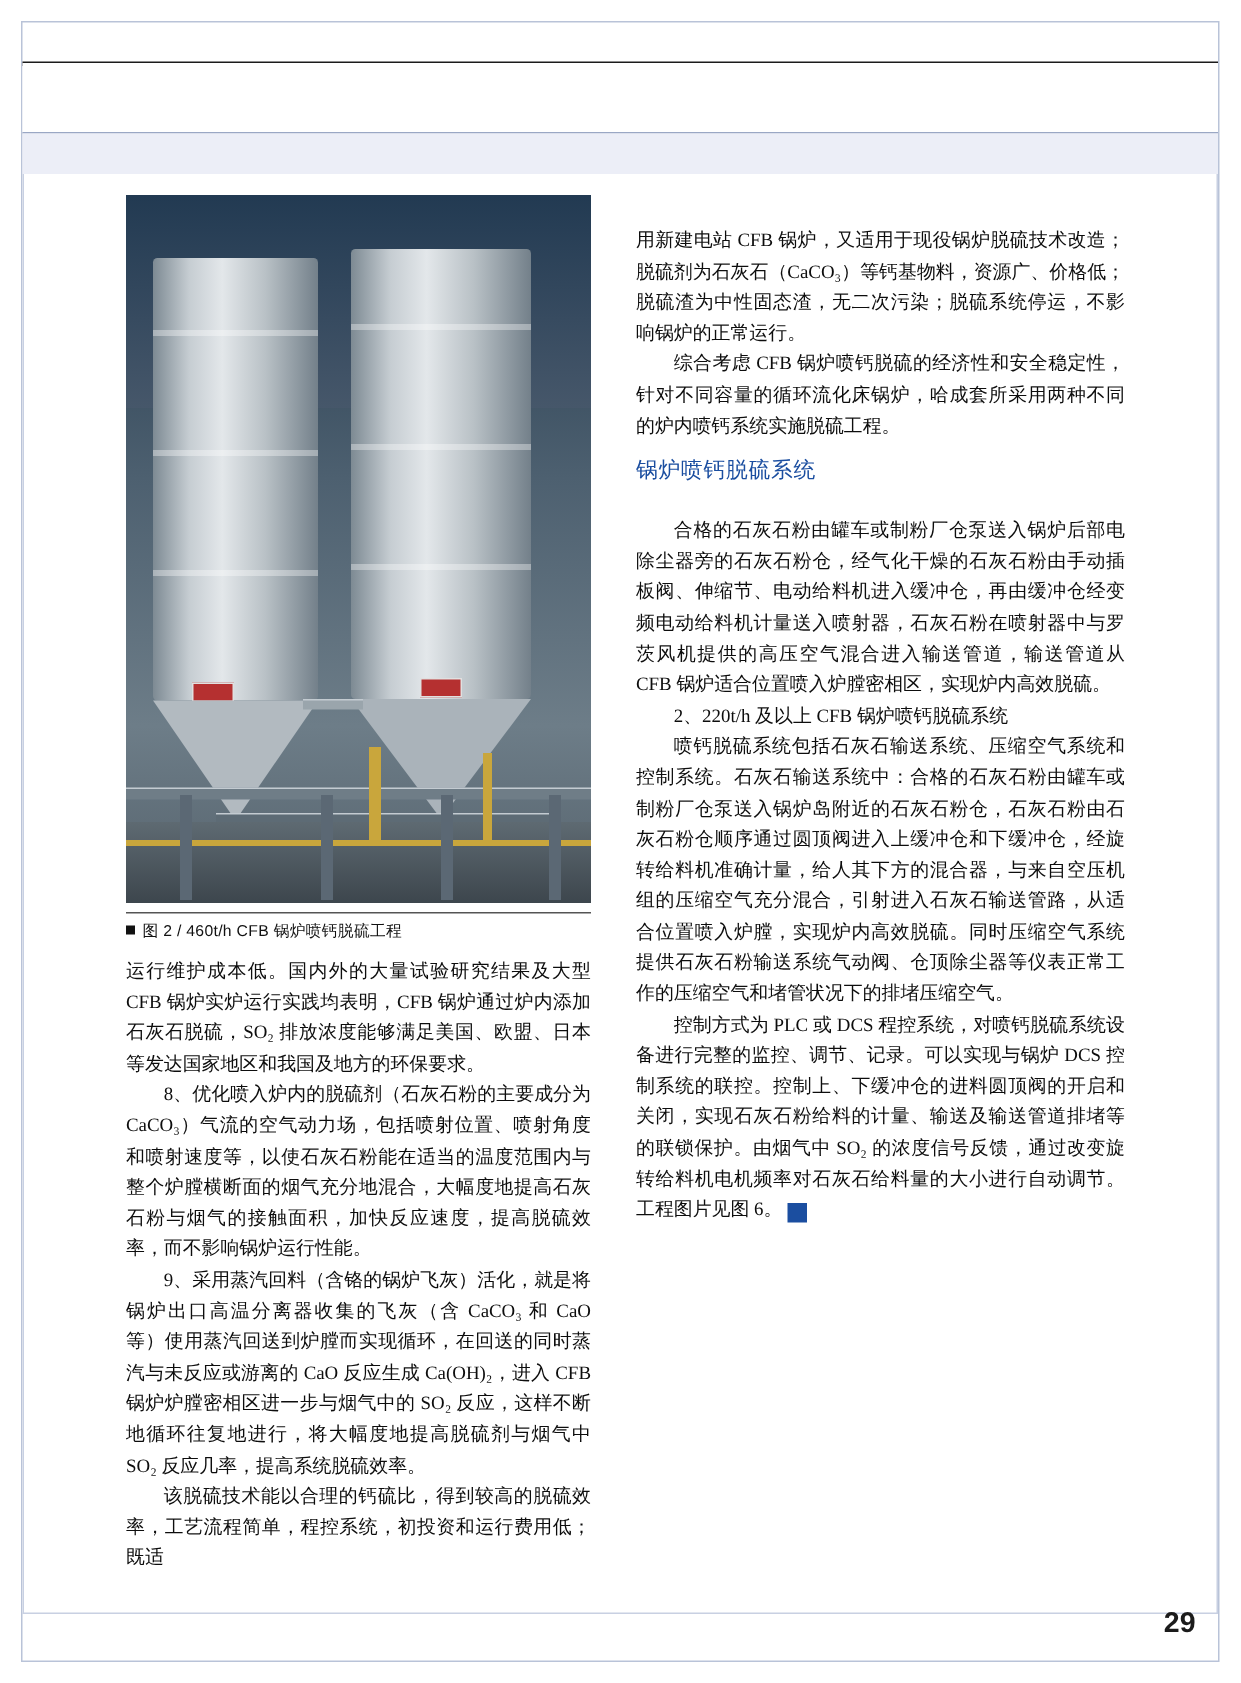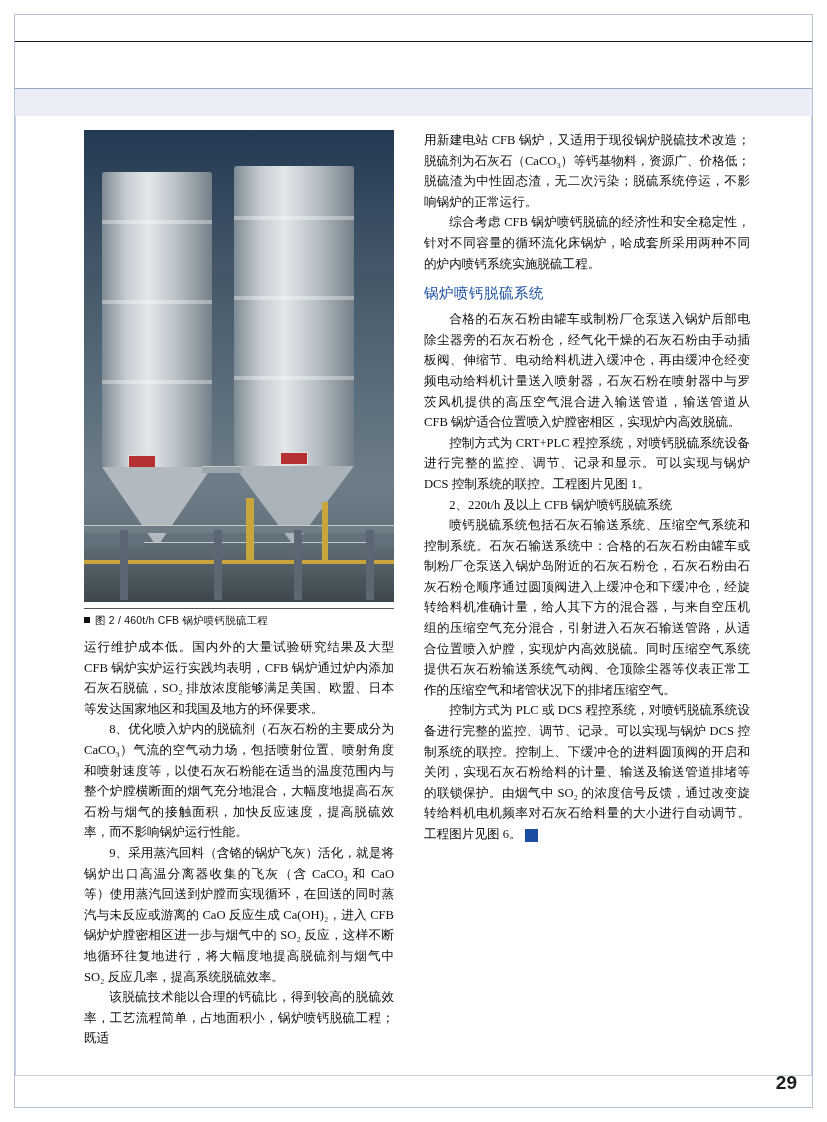--- a/index.html
+++ b/index.html
@@ -197,20 +197,21 @@
   }
 
   
   .body-text {
     font-family: "Liberation Serif", serif;
     font-size: 12.6px;
     line-height: 20.6px;
     color: #0d0d0d;
     text-align: justify;
     text-justify: inter-ideograph;
+    margin-top: 20px;
   }
   .body-text p {
     margin: 0 0 0 0;
   }
   .indent { text-indent: 2em; }
 
   .section-title {
     font-family: "Liberation Sans", sans-serif;
     font-weight: normal;
     font-size: 14.5px;
@@ -299,35 +300,34 @@
 
     <div class="caption-rule"></div>
     <div class="caption">
       <span class="sq"></span><span>图 2 / 460t/h CFB 锅炉喷钙脱硫工程</span>
     </div>
 
     <div class="body-text" style="margin-top:9px;">
       <p>运行维护成本低。国内外的大量试验研究结果及大型 CFB 锅炉实炉运行实践均表明，CFB 锅炉通过炉内添加石灰石脱硫，SO₂ 排放浓度能够满足美国、欧盟、日本等发达国家地区和我国及地方的环保要求。</p>
       <p class="indent">8、优化喷入炉内的脱硫剂（石灰石粉的主要成分为 CaCO₃）气流的空气动力场，包括喷射位置、喷射角度和喷射速度等，以使石灰石粉能在适当的温度范围内与整个炉膛横断面的烟气充分地混合，大幅度地提高石灰石粉与烟气的接触面积，加快反应速度，提高脱硫效率，而不影响锅炉运行性能。</p>
       <p class="indent">9、采用蒸汽回料（含铬的锅炉飞灰）活化，就是将锅炉出口高温分离器收集的飞灰（含 CaCO₃ 和 CaO 等）使用蒸汽回送到炉膛而实现循环，在回送的同时蒸汽与未反应或游离的 CaO 反应生成 Ca(OH)₂，进入 CFB 锅炉炉膛密相区进一步与烟气中的 SO₂ 反应，这样不断地循环往复地进行，将大幅度地提高脱硫剂与烟气中 SO₂ 反应几率，提高系统脱硫效率。</p>
-      <p class="indent">该脱硫技术能以合理的钙硫比，得到较高的脱硫效率，工艺流程简单，占地面积小，锅炉喷钙脱硫工程；既适</p>
+      <p class="indent">该脱硫技术能以合理的钙硫比，得到较高的脱硫效率，工艺流程简单，程控系统，初投资和运行费用低；既适</p>
     </div>
   </div>
 
   <div class="col-right">
     <div class="body-text">
       <p>用新建电站 CFB 锅炉，又适用于现役锅炉脱硫技术改造；脱硫剂为石灰石（CaCO₃）等钙基物料，资源广、价格低；脱硫渣为中性固态渣，无二次污染；脱硫系统停运，不影响锅炉的正常运行。</p>
       <p class="indent">综合考虑 CFB 锅炉喷钙脱硫的经济性和安全稳定性，针对不同容量的循环流化床锅炉，哈成套所采用两种不同的炉内喷钙系统实施脱硫工程。</p>
     </div>
 
     <div class="section-title">锅炉喷钙脱硫系统</div>
 
     <div class="body-text">
       <p class="indent">合格的石灰石粉由罐车或制粉厂仓泵送入锅炉后部电除尘器旁的石灰石粉仓，经气化干燥的石灰石粉由手动插板阀、伸缩节、电动给料机进入缓冲仓，再由缓冲仓经变频电动给料机计量送入喷射器，石灰石粉在喷射器中与罗茨风机提供的高压空气混合进入输送管道，输送管道从 CFB 锅炉适合位置喷入炉膛密相区，实现炉内高效脱硫。</p>
-      <p class="indent">控制方式为 CRT+PLC 程控系统，对喷钙脱硫系统设备进行完整的监控、调节、记录和显示。可以实现与锅炉 DCS 控制系统的联控。工程图片见图 1。</p>
       <p class="indent">2、220t/h 及以上 CFB 锅炉喷钙脱硫系统</p>
       <p class="indent">喷钙脱硫系统包括石灰石输送系统、压缩空气系统和控制系统。石灰石输送系统中：合格的石灰石粉由罐车或制粉厂仓泵送入锅炉岛附近的石灰石粉仓，石灰石粉由石灰石粉仓顺序通过圆顶阀进入上缓冲仓和下缓冲仓，经旋转给料机准确计量，给人其下方的混合器，与来自空压机组的压缩空气充分混合，引射进入石灰石输送管路，从适合位置喷入炉膛，实现炉内高效脱硫。同时压缩空气系统提供石灰石粉输送系统气动阀、仓顶除尘器等仪表正常工作的压缩空气和堵管状况下的排堵压缩空气。</p>
       <p class="indent"><span>控制方式为 PLC 或 DCS 程控系统，对喷钙脱硫系统设备进行完整的监控、调节、记录。可以实现与锅炉 DCS 控制系统的联控。控制上、下缓冲仓的进料圆顶阀的开启和关闭，实现石灰石粉给料的计量、输送及输送管道排堵等的联锁保护。由烟气中 SO₂ 的浓度信号反馈，通过改变旋转给料机电机频率对石灰石给料量的大小进行自动调节。工程图片见图 6。</span><span class="end-mark">C</span></p>
     </div>
   </div>
 
   <div class="bottom-rule"></div>
   <div class="page-number">29</div>
 
 </div>

